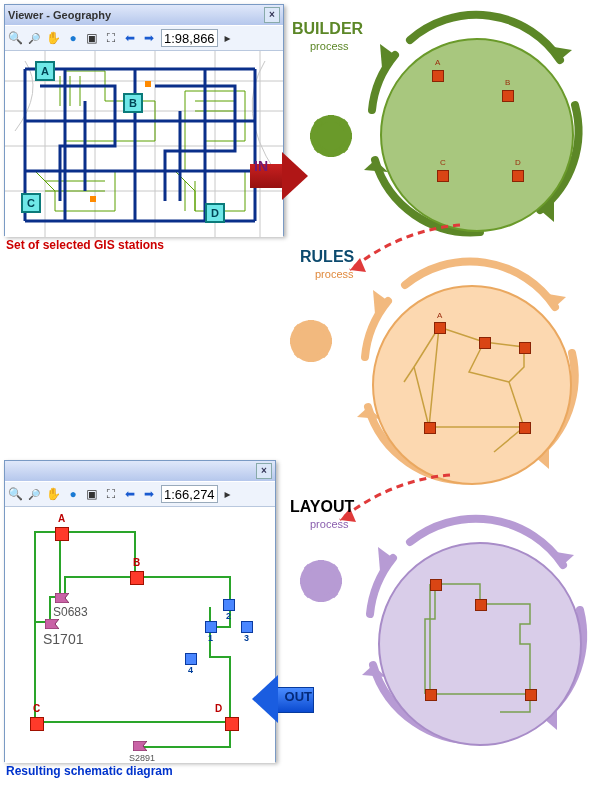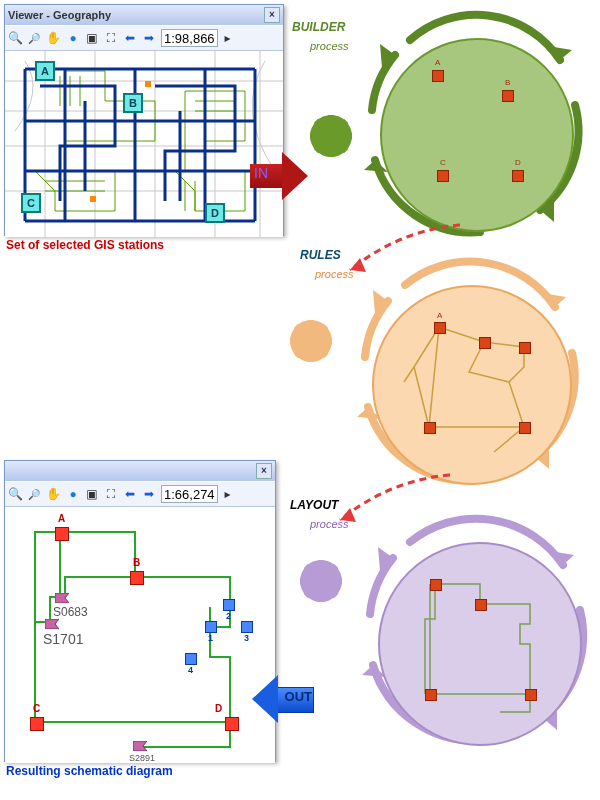--- a/index.html
+++ b/index.html
@@ -11,27 +11,27 @@
   .toolbar{height:22px;background:#eef3fc;display:flex;align-items:center;padding:1px 2px;gap:1px;border-top:1px solid #fff;border-bottom:1px solid #b9c8de}
   .tool{width:18px;height:18px;display:flex;align-items:center;justify-content:center;font-size:12px;color:#333}
   .scalebox{margin-left:2px;height:16px;border:1px solid #9ab;background:#fff;font-size:13px;display:flex;align-items:center;padding:0 2px;min-width:50px}
   .mapcanvas{background:#fff;position:relative;overflow:hidden}
   .marker{position:absolute;width:16px;height:16px;border:2px solid #0b7a7a;background:#6fe8e8;font-size:11px;font-weight:bold;text-align:center;line-height:16px;color:#045}
   .caption-red{font-size:12px;font-weight:bold;color:#cc0000}
   .caption-blue{font-size:12px;font-weight:bold;color:#0033cc}
   .big-arrow-in{position:absolute;width:60px;height:48px}
   .big-arrow-in .body{position:absolute;left:0;top:12px;width:32px;height:24px;background:linear-gradient(#c82020,#961010)}
   .big-arrow-in .head{position:absolute;left:32px;top:0;width:0;height:0;border-top:24px solid transparent;border-bottom:24px solid transparent;border-left:26px solid #b01616}
-  .big-arrow-in .txt{position:absolute;left:4px;top:13px;font-size:14px;font-weight:normal;color:#8b5cf6}
+  .big-arrow-in .txt{position:absolute;left:4px;top:6px;font-size:14px;font-weight:bold;color:#701a75}
   .big-arrow-out{position:absolute;width:66px;height:48px}
   .big-arrow-out .body{position:absolute;right:0;top:12px;width:36px;height:24px;background:linear-gradient(#4a8cff,#0a4ad0);border:1px solid #063a9e}
   .big-arrow-out .head{position:absolute;right:36px;top:0;width:0;height:0;border-top:24px solid transparent;border-bottom:24px solid transparent;border-right:26px solid #1a5de0}
   .big-arrow-out .txt{position:absolute;right:2px;top:14px;font-size:13px;font-weight:bold;color:#042a7a}
-  .ptitle{font-size:12px;font-weight:bold;font-style:italic}
-  .psub{font-size:11px;font-style:italic}
+  .ptitle{font-size:16px;font-weight:bold;}
+  .psub{font-size:11px;}
   .circle{position:absolute;border-radius:50%}
   .circle .dot{position:absolute;width:10px;height:10px;background:#d94514;border:1px solid #8a2405}
   .circle .lbl{position:absolute;font-size:8px;color:#9a2c0d}
   .gear{position:absolute;width:42px;height:42px;border-radius:50%}
   .gear:before{content:"";position:absolute;inset:8px;border-radius:50%;background:inherit}
   .gear svg{position:absolute;inset:0}
   .sq{position:absolute;width:12px;height:12px;background:#ff3a2a;border:1px solid #a01000}
   .sl{position:absolute;font-size:10px;font-weight:bold;color:#b00}
   .mini{position:absolute;width:10px;height:10px;background:#4a86ff;border:1px solid #0a3aa0}
   .minil{position:absolute;font-size:9px;font-weight:bold;color:#003e99}

